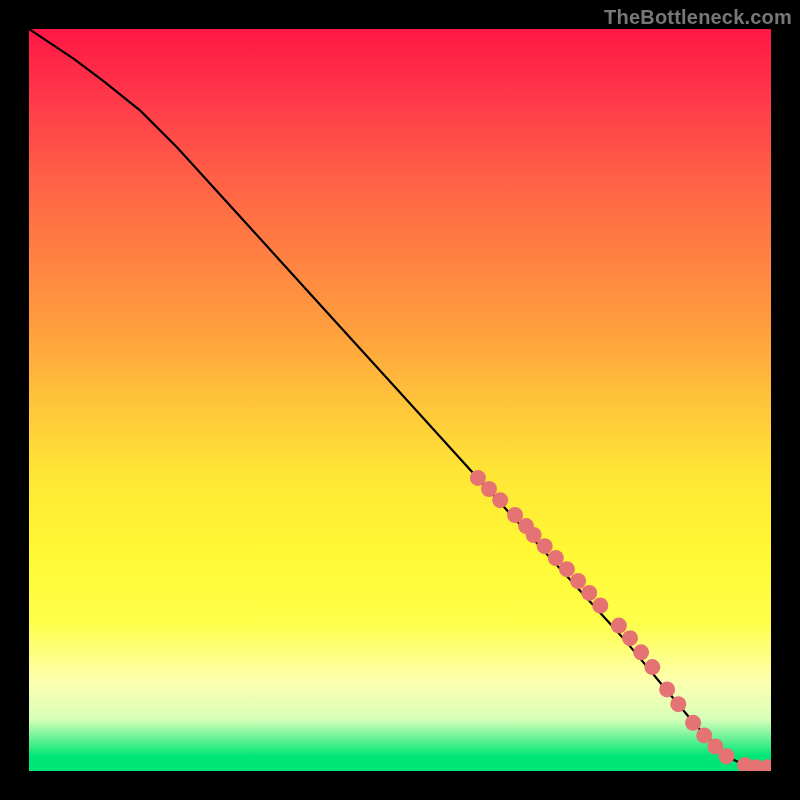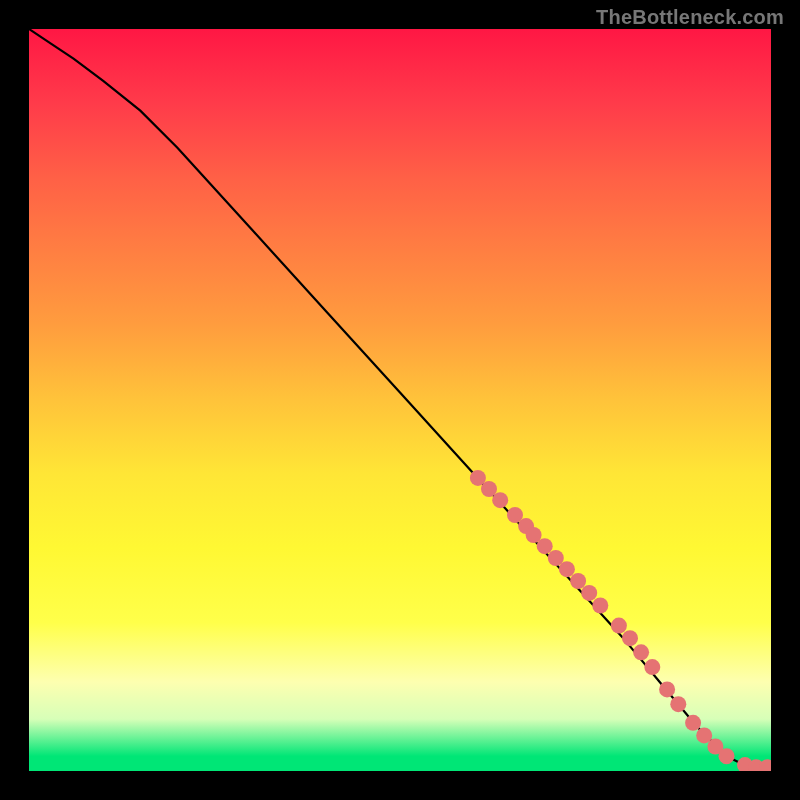--- a/index.html
+++ b/index.html
@@ -19,21 +19,21 @@
       #ffe636 60%,
       #fff833 70%,
       #ffff4a 80%,
       #fdffb0 88%,
       #d7ffb8 93%,
       #00e676 98%,
       #00e676 100%);
   }
   .attribution {
     position: absolute;
-    top: 6px; right: 16px;
+    top: 6px; right: 8px;
     font: 600 20px Arial, Helvetica, sans-serif;
     color: #777;
     letter-spacing: 0.2px;
   }
   svg.curve {
     position: absolute;
     left: 29px; top: 29px;
     width: 742px; height: 742px;
     pointer-events: none;
   }

